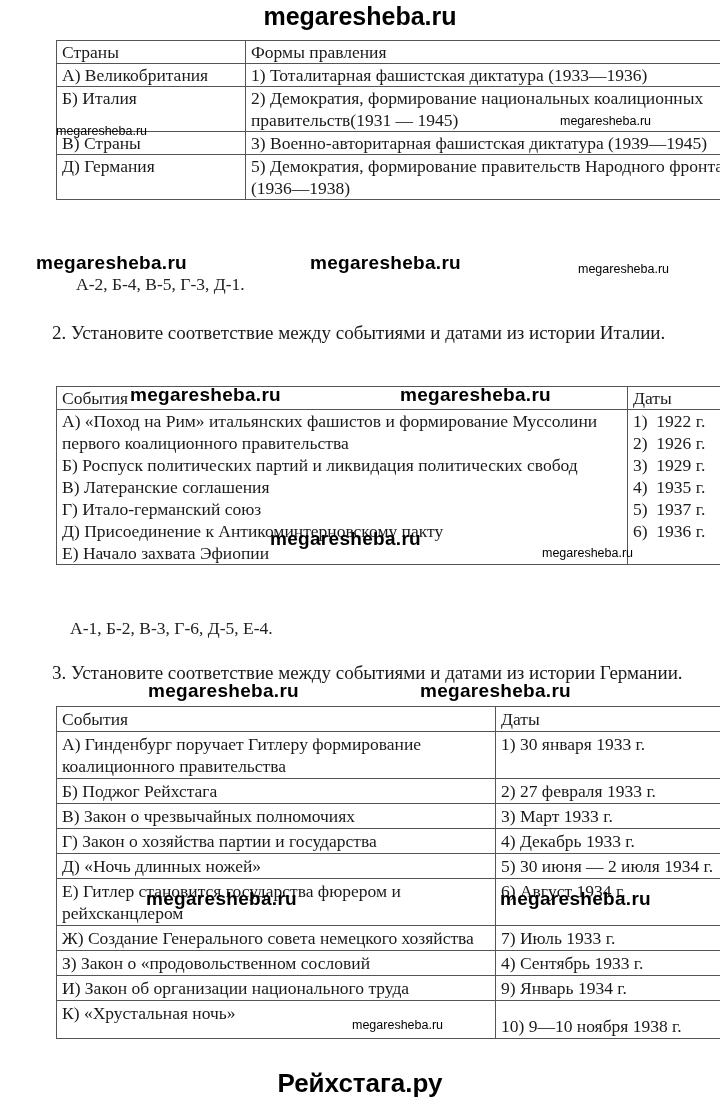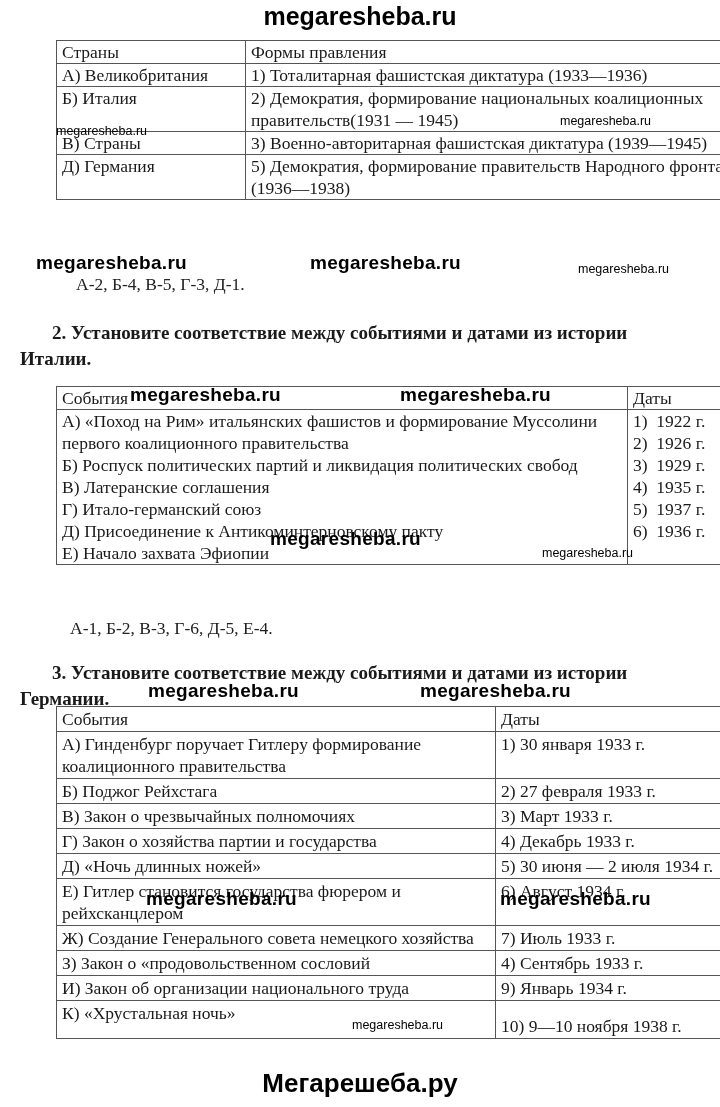--- a/index.html
+++ b/index.html
@@ -20,21 +20,21 @@
   .t1 { top: 40px; left: 12px; width: 696px; }
   .t1 td.c1 { width: 178px; }
   .t2 { top: 386px; left: 12px; width: 696px; }
   .t2 td.c1 { width: 560px; }
   .t2 td { border-top: 1.5px solid #555; }
   .t3 { top: 706px; left: 12px; width: 696px; }
   .t3 td.c1 { width: 428px; }
   .t3 td { line-height: 22px; padding-top: 1px; padding-bottom: 1px; }
   .answer { position: absolute; font-size: 17.5px; color: #222; text-align: center; }
   .question {
-    position: absolute; left: 20px; width: 680px; font-weight: bold; font-size: 19px; line-height: 26px;
+    position: absolute; left: 20px; width: 680px; font-weight: normal; font-size: 19px; line-height: 26px;
     text-indent: 32px;
   }
   .wm-big { position: absolute; font-family: "Liberation Sans", sans-serif; font-weight: bold; font-size: 19px; color: #000; letter-spacing: 0.3px; }
   .wm-small { position: absolute; font-family: "Liberation Sans", sans-serif; font-size: 12.5px; color: #000; }
   .dates-list div { white-space: pre; }
 </style>
 </head>
 <body>
 
 <div class="site-header">megaresheba.ru</div>
@@ -156,13 +156,13 @@
 <div class="wm-big" style="top:384px; left:130px;">megaresheba.ru</div>
 <div class="wm-big" style="top:384px; left:400px;">megaresheba.ru</div>
 <div class="wm-big" style="top:528px; left:270px;">megaresheba.ru</div>
 <div class="wm-small" style="top:546px; left:542px;">megaresheba.ru</div>
 <div class="wm-big" style="top:680px; left:148px;">megaresheba.ru</div>
 <div class="wm-big" style="top:680px; left:420px;">megaresheba.ru</div>
 <div class="wm-big" style="top:888px; left:146px;">megaresheba.ru</div>
 <div class="wm-big" style="top:888px; left:500px;">megaresheba.ru</div>
 <div class="wm-small" style="top:1018px; left:352px;">megaresheba.ru</div>
 
-<div class="site-footer">Мегарешеба.ру</div>
+<div class="site-footer">Рейхстага.ру</div>
 
 </body></html>

